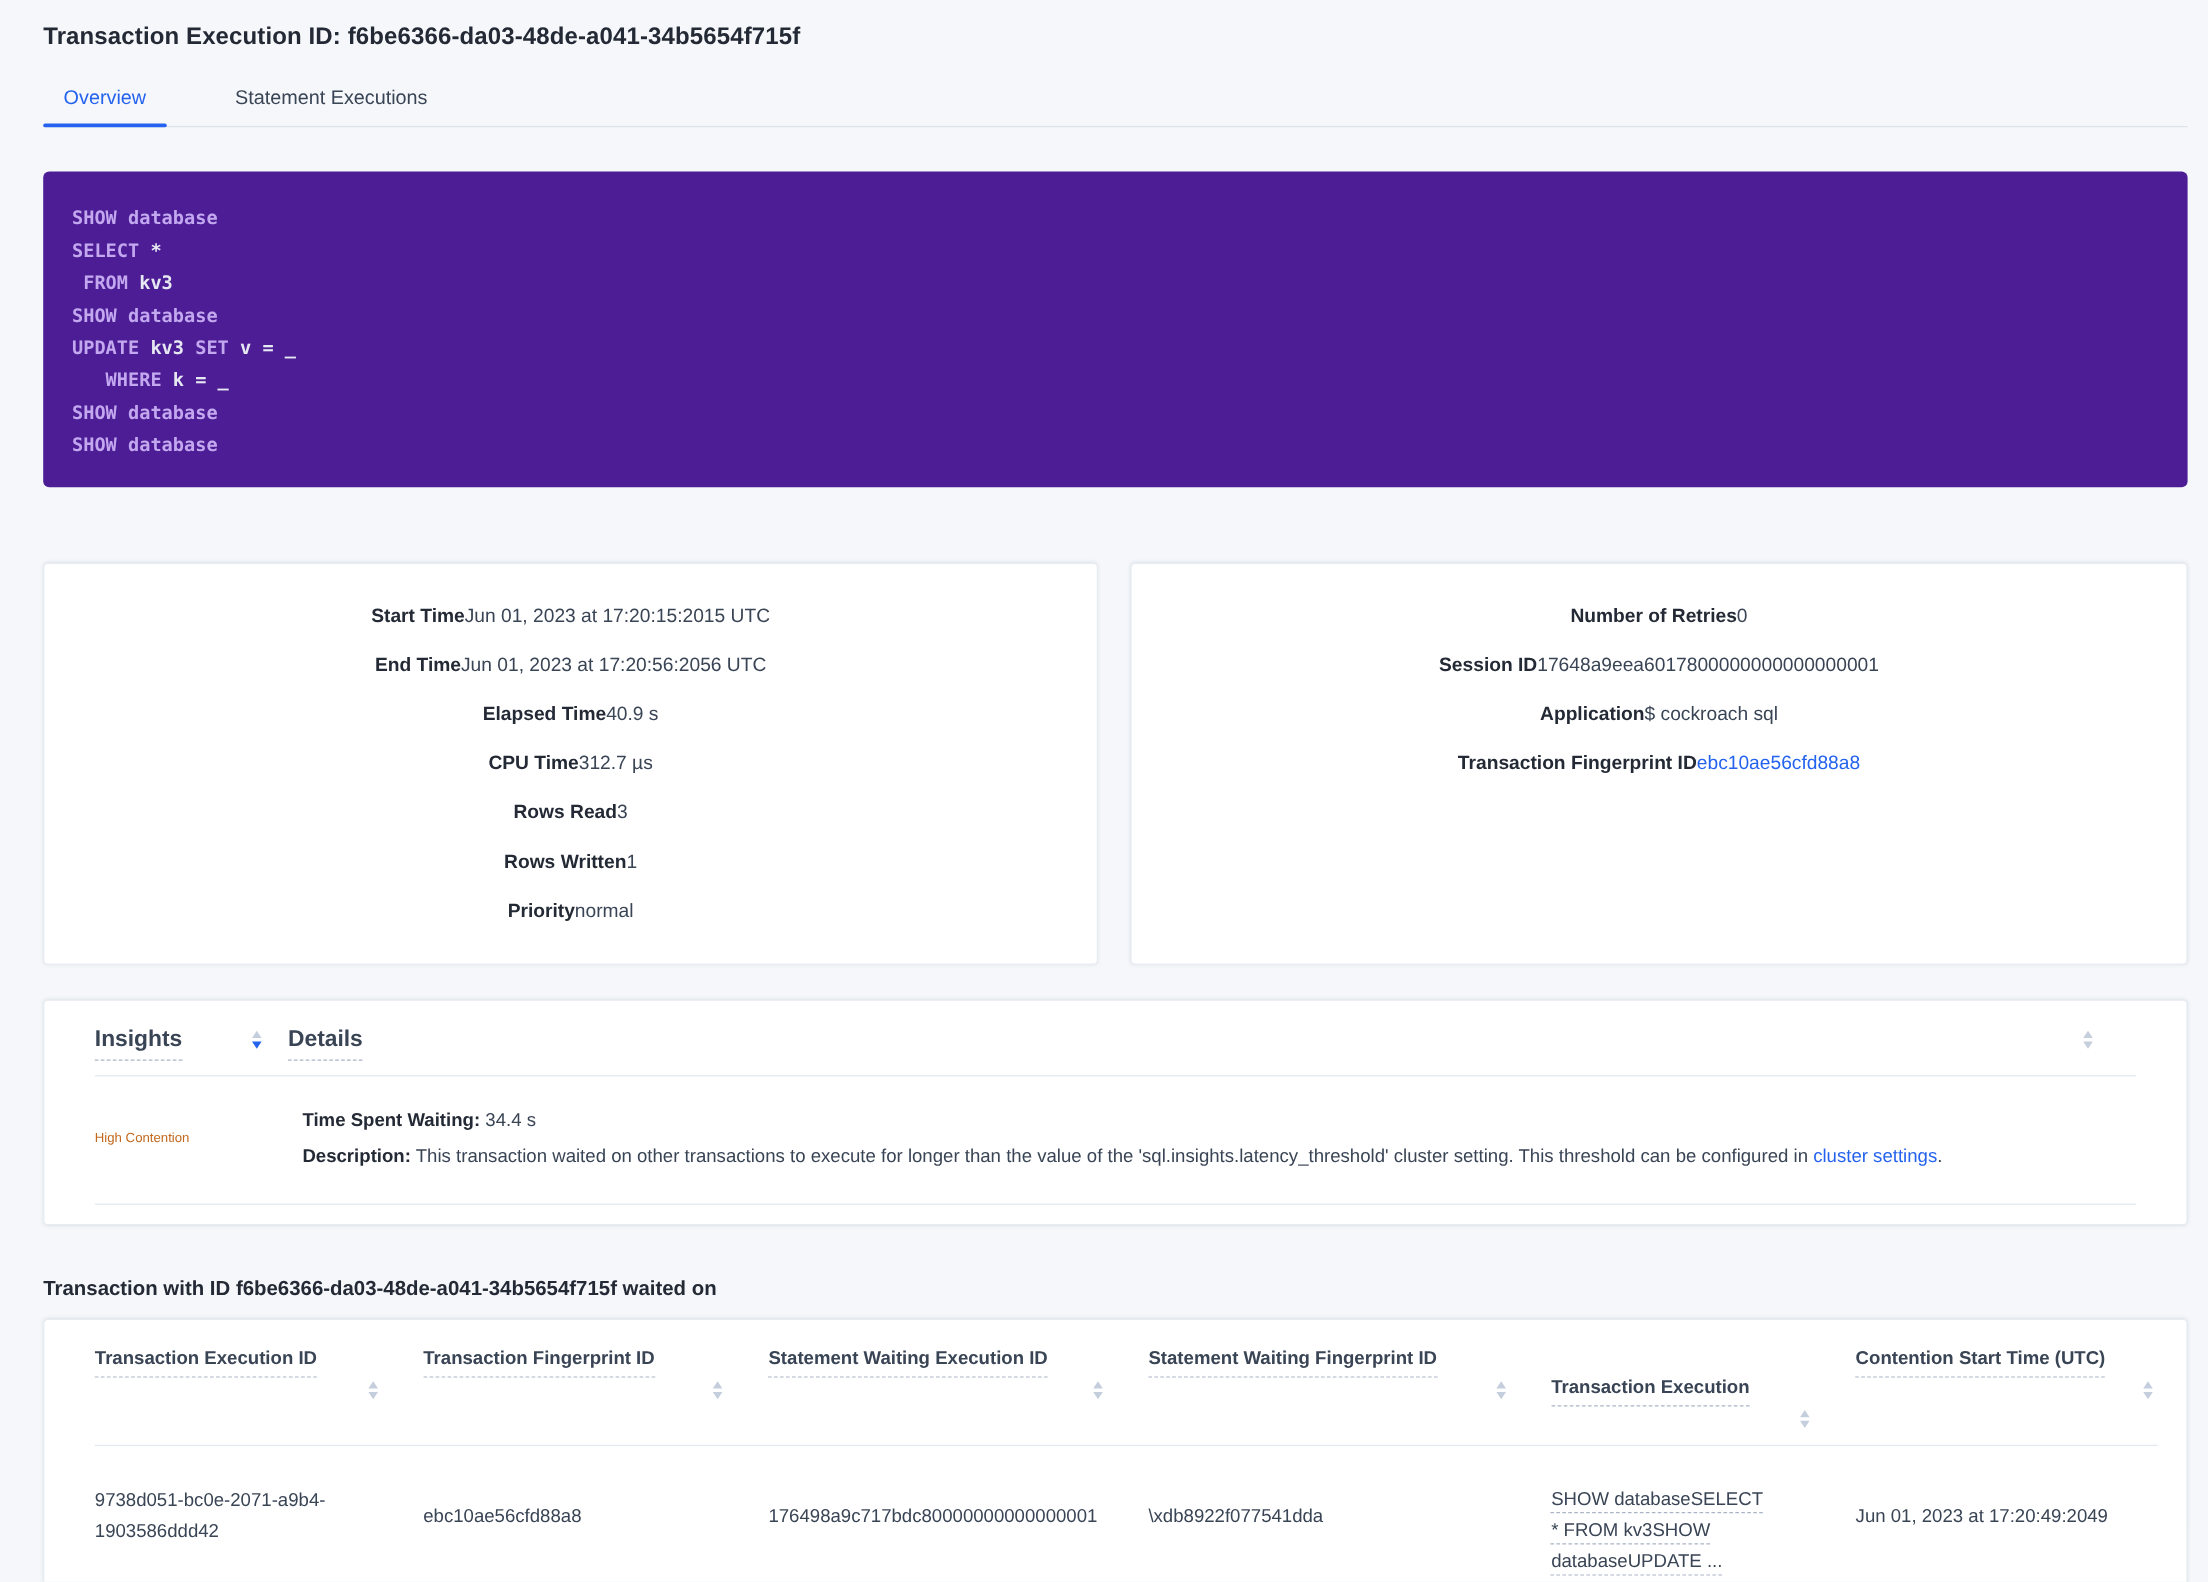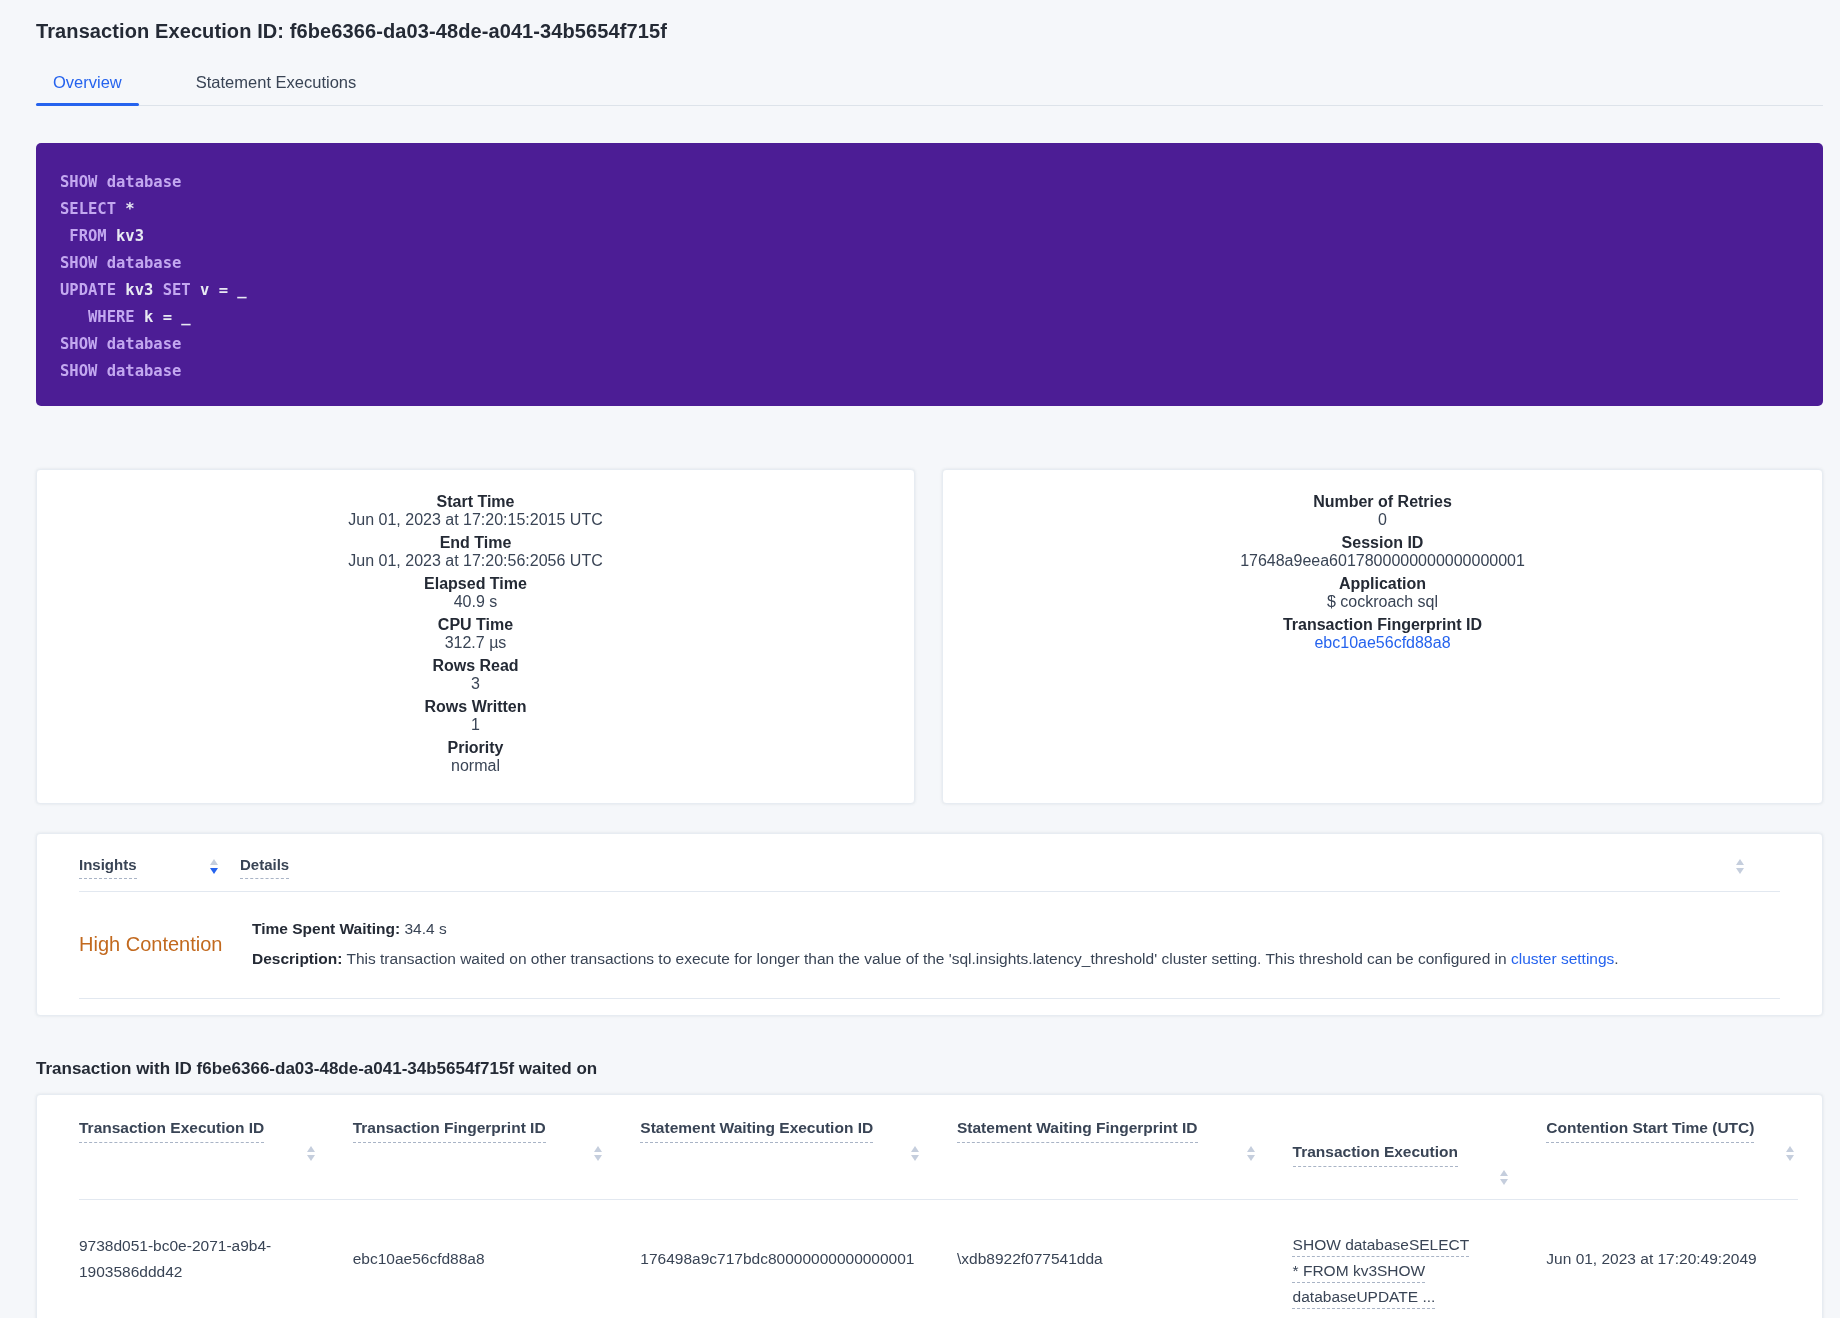--- a/index.html
+++ b/index.html
@@ -35,45 +35,45 @@
 
   
   .card {
     background:#ffffff; border:1px solid #e7ecf2; border-radius:4px;
     box-shadow:0 0 3px rgba(67,90,111,.12);
   }
   .cards-row { display:flex; gap:27px; margin-top:63px; align-items:stretch; }
   .summary-card { min-height:334px; padding:23px 28px; }
   .summary-card.left { width:879px; }
   .summary-card.right { flex:1; }
-  .srow { display:flex; justify-content:flex-start; align-items:center; min-height:41px;flex-direction:column; }
+  .srow { display:flex; justify-content:center; align-items:center; min-height:41px; }
   .slabel { font-size:16px; font-weight:bold; color:#242a35; }
   .svalue { font-size:16px; color:#394455; }
   a.value-link, .value-link { color:#2563ee; text-decoration:none; cursor:pointer; }
 
   
   .sort { display:inline-flex; flex-direction:column; gap:3px; align-items:center; cursor:pointer; }
   .sort i { width:0; height:0; border-left:4.5px solid transparent; border-right:4.5px solid transparent; }
   .sort .up { border-bottom:6px solid #c5cedd; }
   .sort .down { border-top:6px solid #c5cedd; }
   .sort.desc .down { border-top-color:#2563ee; }
 
   
   .dashed { display:inline-block; border-bottom:1px dashed #a9b4c6; padding-bottom:5px; }
 
   
   .insights-card { margin-top:29px; padding:0 42px; }
   .ins-header { display:flex; align-items:flex-start; padding-top:22px; padding-bottom:12px; border-bottom:1px solid #e2e8f0; }
-  .ins-header .hlabel { font-size:15px; font-weight:bold; color:#394455; }
+  .ins-header .hlabel { font-size:19px; font-weight:bold; color:#394455; }
   .ins-col1 { width:161px; display:flex; align-items:flex-start; justify-content:space-between; padding-right:22px; }
   .ins-col1 .sort { margin-top:3px; }
   .ins-spacer { flex:1; }
   .ins-header .end-sort { margin-right:36px; margin-top:3px; }
   .insight-row { display:flex; align-items:center; padding:22px 0 24px 0; border-bottom:1px solid #e2e8f0; }
-  .insight-badge { width:161px; font-size:20px; color:#c2691e; }
+  .insight-badge { width:161px; font-size:11px; color:#c2691e; }
   .insight-details { flex:1; font-size:15.5px; line-height:30px; color:#394455;margin-left:12px; }
   .insight-details b { color:#242a35; }
   .ins-footer { height:16px; }
   a.inline-link { color:#2563ee; text-decoration:none; cursor:pointer; }
 
   
   .waited-heading { margin-top:43px; font-size:17px; font-weight:bold; color:#242a35; }
   .waited-card { margin-top:15px; padding:0 24px 0 42px; }
   .wheader { display:flex; padding-top:24px; padding-bottom:14px; border-bottom:1px solid #e2e8f0; }
   .wcol { display:flex; align-items:flex-start; padding-right:38px;flex-direction:column; }

